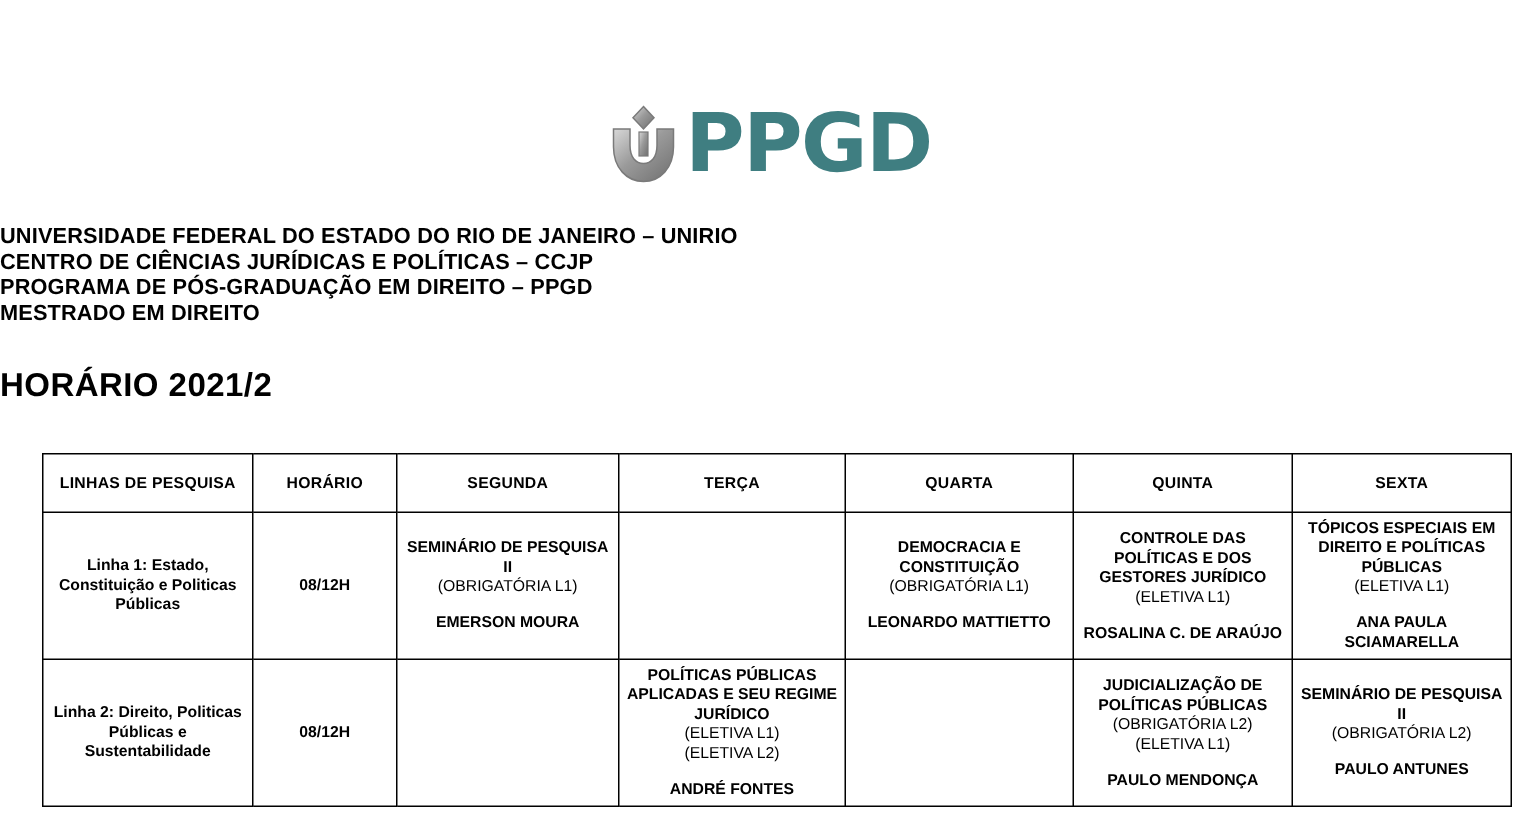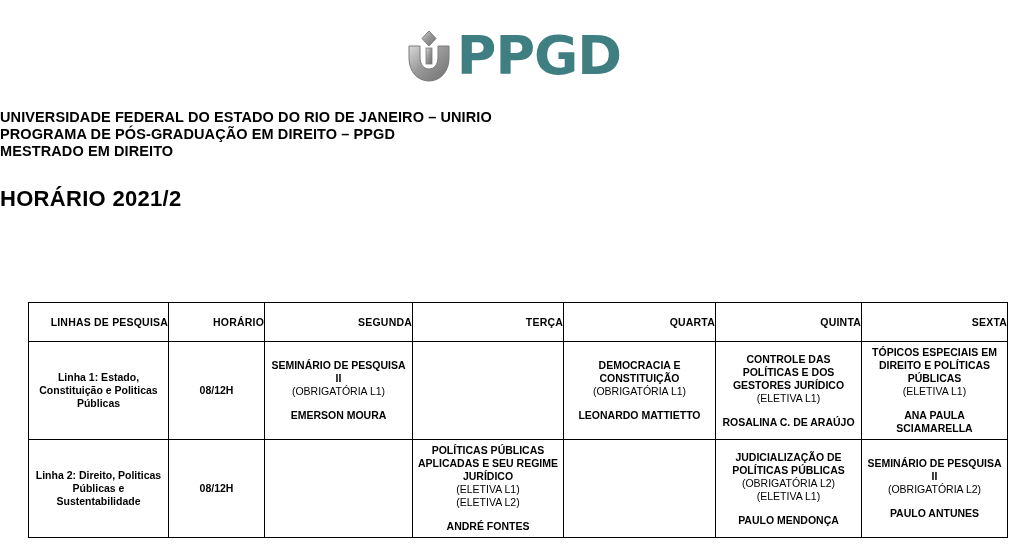--- a/index.html
+++ b/index.html
@@ -14,20 +14,21 @@
     color: #000000;
     overflow: hidden;
     position: relative;
   }
 
   
   .logo-block {
     width: 100%;
     text-align: center;
     padding-top: 28px;
+    margin-top: 40px;
   }
   .logo-row {
     display: inline-flex;
     align-items: center;
     justify-content: center;
     height: 56px;
   }
   .logo-mark {
     width: 52px;
     height: 54px;
@@ -90,21 +91,20 @@
     vertical-align: middle;
     text-align: center;
     padding: 0;
   }
   table.schedule thead th {
     height: 38px;
     font-family: "Liberation Sans", sans-serif;
     font-weight: bold;
     font-size: 10.5px;
     letter-spacing: 0.2px;
-    text-align: right;
   }
   table.schedule tbody td {
     height: 97px;
     font-size: 10.5px;
   }
   .cell-inner {
     padding: 2px 4px;
     line-height: 13px;
   }
   .c-title {
@@ -154,20 +154,21 @@
       </svg>
     </span>
     <span class="logo-word">PPGD</span>
   </div>
   <div class="logo-sub">
   </div>
 </div>
 
 <div class="heading-block">
   <div>UNIVERSIDADE FEDERAL DO ESTADO DO RIO DE JANEIRO – UNIRIO</div>
+  <div>CENTRO DE CIÊNCIAS JURÍDICAS E POLÍTICAS – CCJP</div>
   <div>PROGRAMA DE PÓS-GRADUAÇÃO EM DIREITO – PPGD</div>
   <div>MESTRADO EM DIREITO</div>
 </div>
 
 <div class="doc-title">HORÁRIO 2021/2</div>
 
 <div class="table-wrap">
   <table class="schedule">
     <thead>
       <tr>

